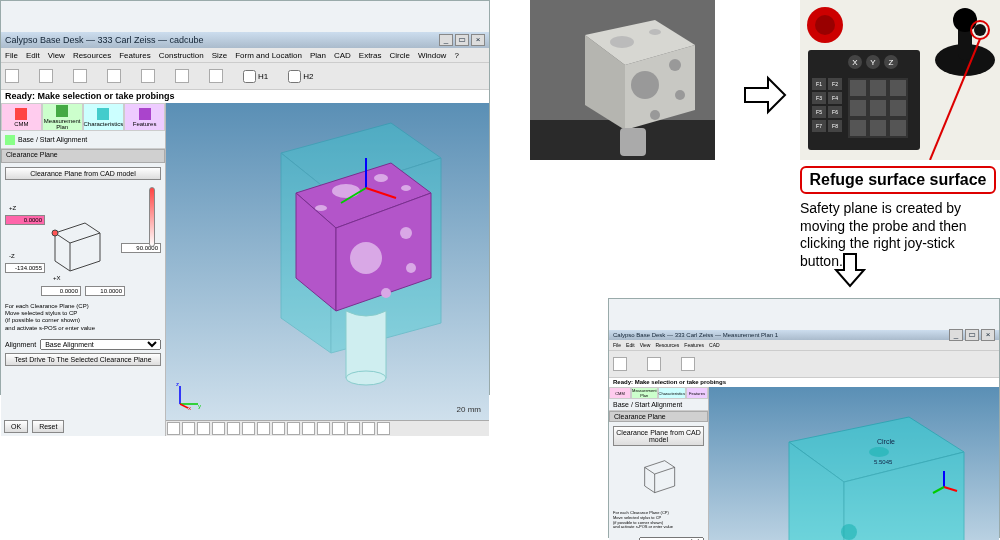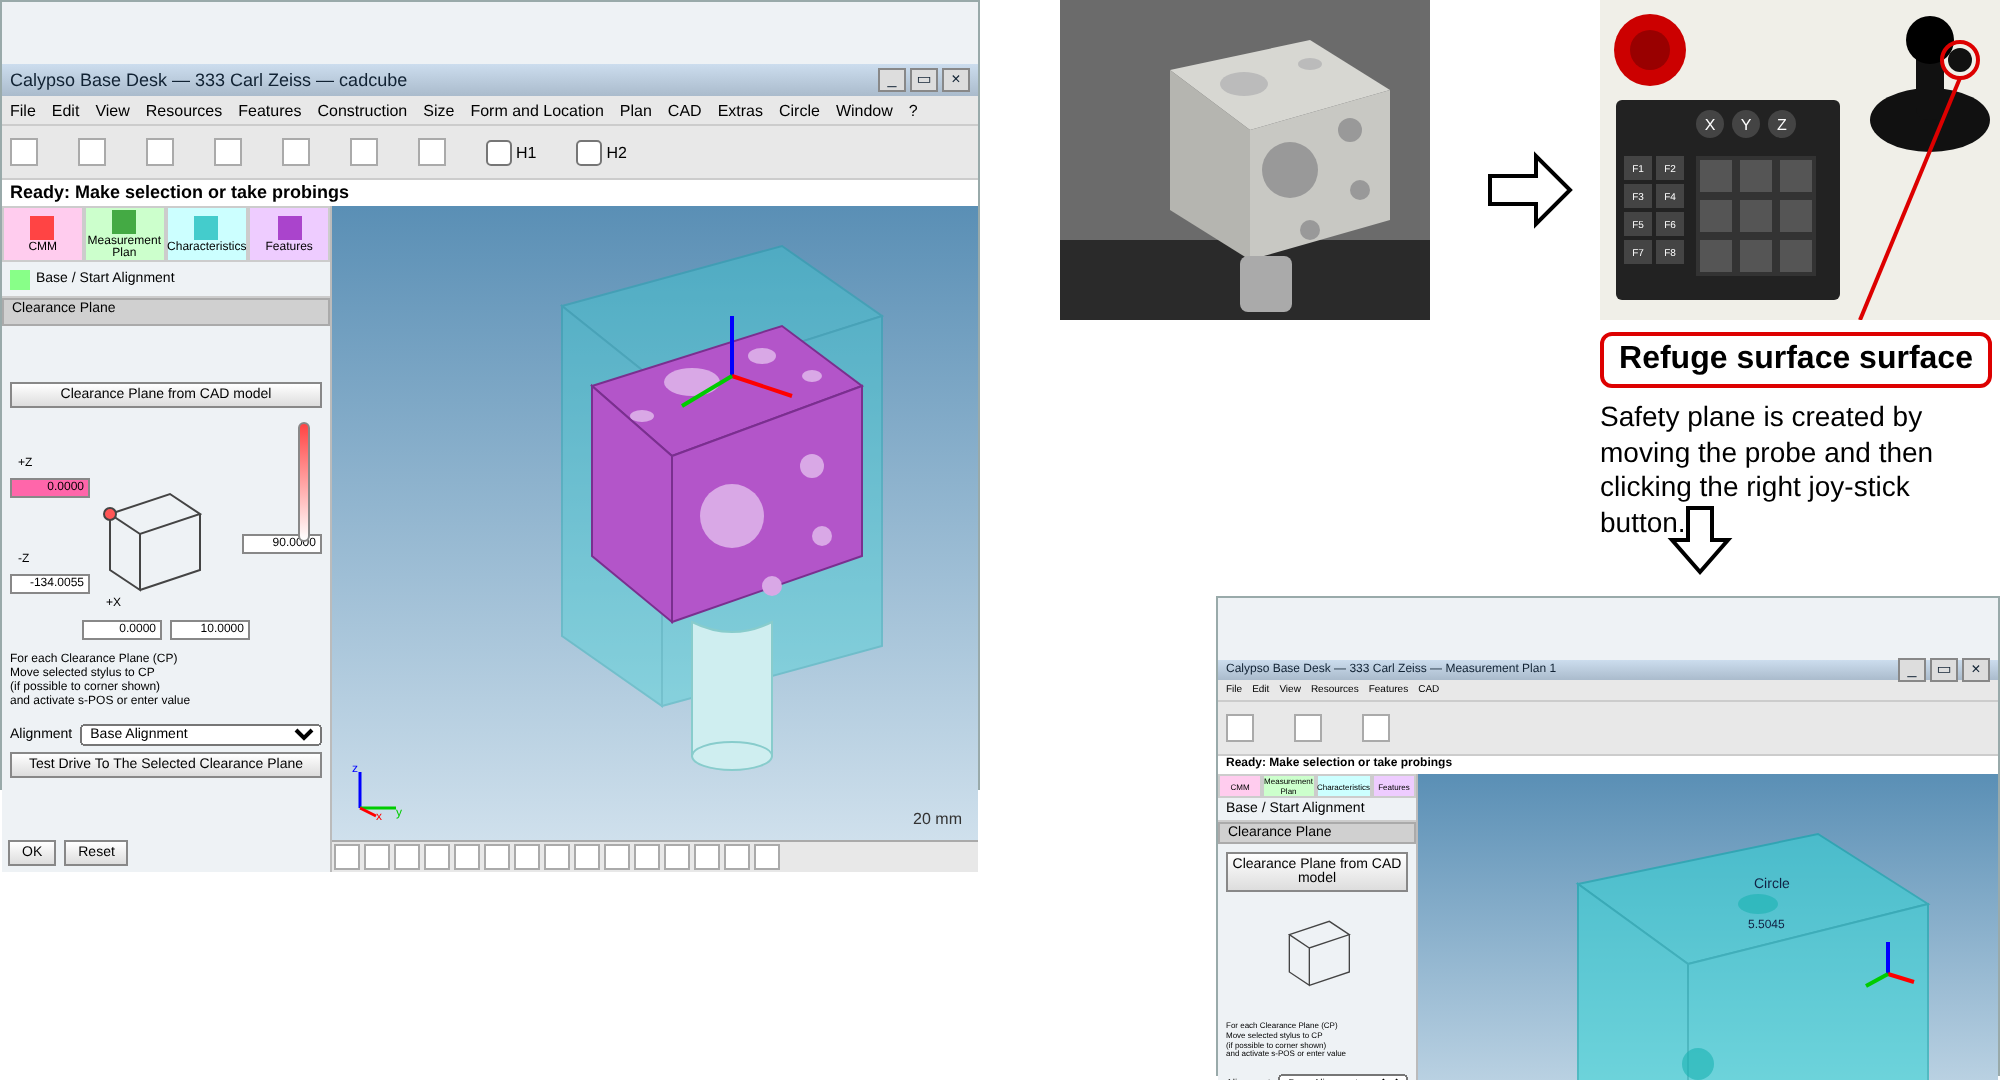--- a/index.html
+++ b/index.html
@@ -21,21 +21,21 @@
   .big-tabs { display: flex; height: 28px; }
   .big-tab { flex: 1; text-align: center; font-size: 6px; border: 1px solid #ccc; display: flex; flex-direction: column; justify-content: center; align-items: center; gap: 1px; }
   .big-tab .ico { width: 12px; height: 12px; }
   .big-tab.red { background: #fce; }
   .big-tab.grn { background: #cfc; }
   .big-tab.cyn { background: #cff; }
   .big-tab.prp { background: #ecf; }
   .align-row { height: 18px; display: flex; align-items: center; gap: 3px; padding: 2px 4px; border-bottom: 1px solid #ccc; font-size: 7px; }
   .align-row .ico { width: 10px; height: 10px; background: #8f8; }
   .panel-hdr { height: 14px; background: #d0d0d0; border: 1px solid #aaa; font-size: 7px; padding: 1px 4px; }
-  .panel-body { padding: 4px; font-size: 7px; flex: 1; display: flex; flex-direction: column; gap: 3px; justify-content: center; }
+  .panel-body { padding: 4px; font-size: 7px; flex: 1; display: flex; flex-direction: column; gap: 3px; }
   .cad-btn { font-size: 7px; padding: 2px; border: 1px solid #888; background: linear-gradient(#fff,#ddd); text-align: center; }
   .diagram-area { position: relative; height: 100px; }
   .cube-wire { position: absolute; left: 40px; top: 30px; width: 60px; height: 60px; }
   .cube-wire svg { width: 100%; height: 100%; }
   .thermo { position: absolute; right: 6px; top: 4px; width: 6px; height: 60px; background: linear-gradient(#f44,#fff); border: 1px solid #888; border-radius: 3px; }
   .zlbl { position: absolute; font-size: 6px; }
   .numfield { font-size: 6px; border: 1px solid #888; background: #fff; padding: 1px 2px; text-align: right; position: absolute; width: 40px; }
   .pink { background: #f6a; }
   .note-text { font-size: 6px; line-height: 1.2; margin-top: 4px; }
   .align-sel { display: flex; gap: 4px; align-items: center; font-size: 7px; margin-top: 4px; }

